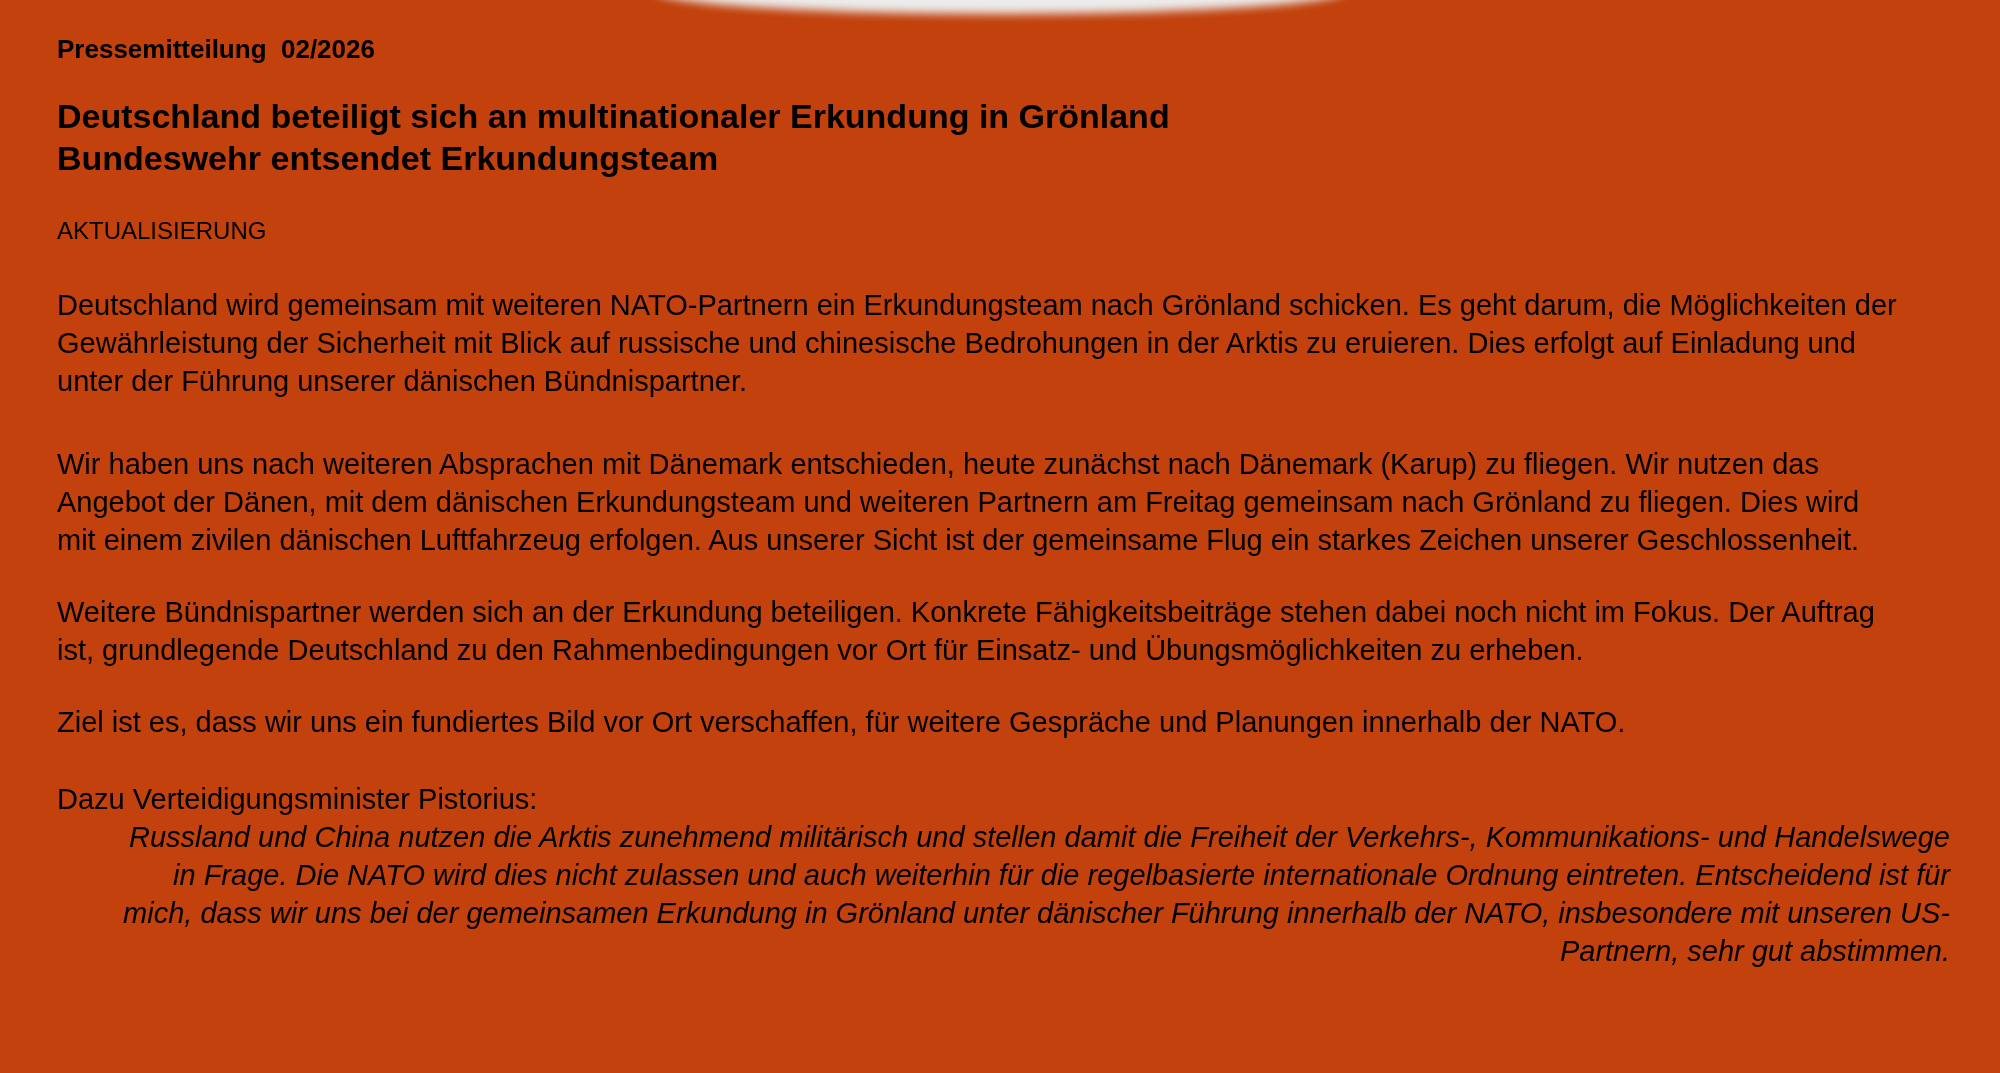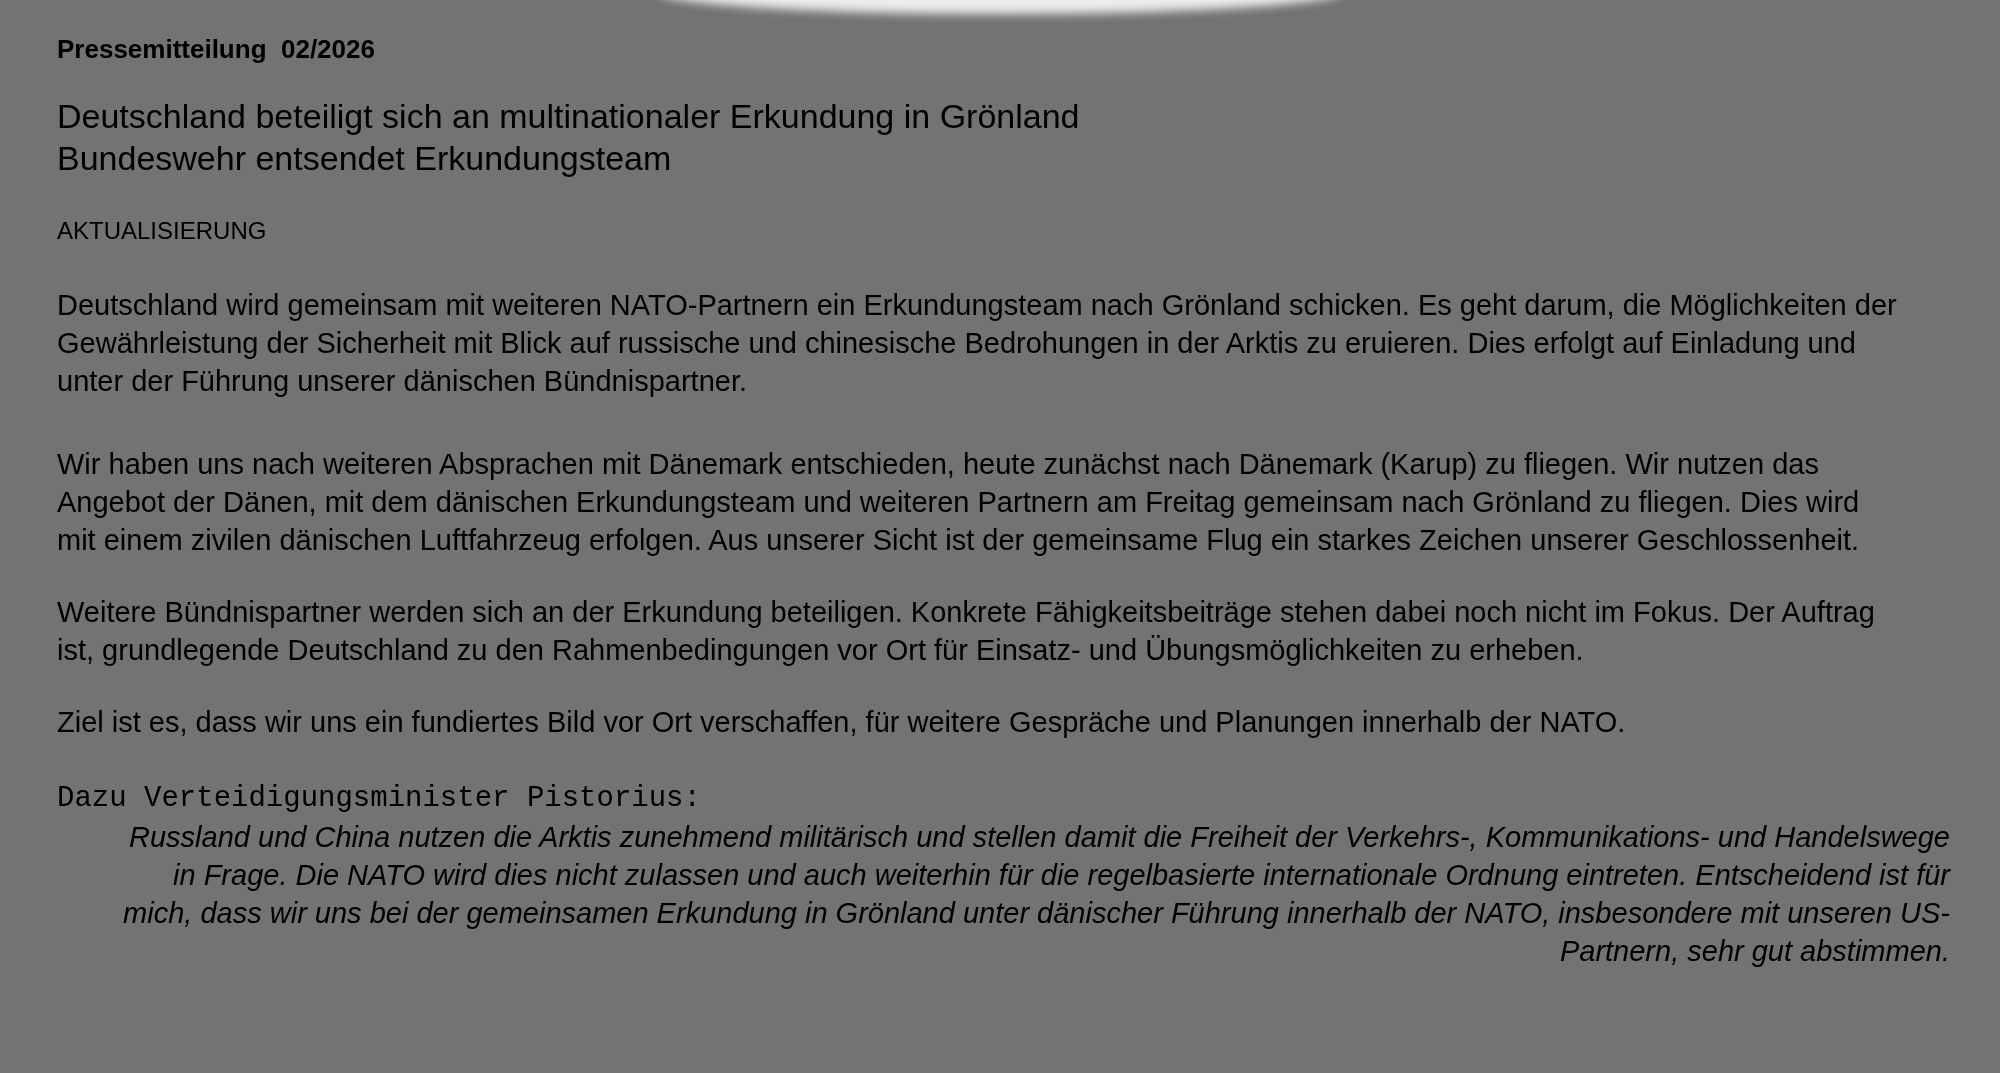--- a/index.html
+++ b/index.html
@@ -13,21 +13,21 @@
     overflow: hidden;
     font-family: "Liberation Sans", "DejaVu Sans", sans-serif;
     color: #000000;
   }
   .page {
     position: relative;
     width: 2000px;
     height: 1073px;
     padding: 32px 50px 0 57px;
     box-sizing: border-box;
-    background: #737373;
+    background: #c2410c;
   }
   
   .top-artifact {
     position: absolute;
     top: -32px;
     left: 655px;
     width: 690px;
     height: 46px;
     background: #ececec;
     border-radius: 50%;
@@ -42,41 +42,40 @@
   }
   .date {
     margin-top: 45px;
     font-size: 22px;
     line-height: 38px;
   }
   .title {
     margin: 29px 0 0 0;
     font-size: 34px;
     line-height: 42px;
-    font-weight: normal;
+    font-weight: bold;
   }
   .update-label {
     margin-top: 33px;
     font-size: 24px;
     line-height: 38px;
   }
   .para {
     font-size: 29px;
     line-height: 38px;
   }
   .para .line { white-space: nowrap; }
   .p1 { margin-top: 36px; }
   .p2 { margin-top: 45px; }
   .p3 { margin-top: 34px; }
   .p4 { margin-top: 34px; }
   .quote-block { margin-top: 39px; }
   .quote-attribution {
     font-size: 29px;
     line-height: 38px;
-    font-family: Liberation Mono, monospace;
   }
   .quote-text {
     font-size: 29px;
     line-height: 38px;
     font-style: italic;
     text-align: right;
   }
   .quote-text .line { white-space: nowrap; }
 </style>
 </head>

